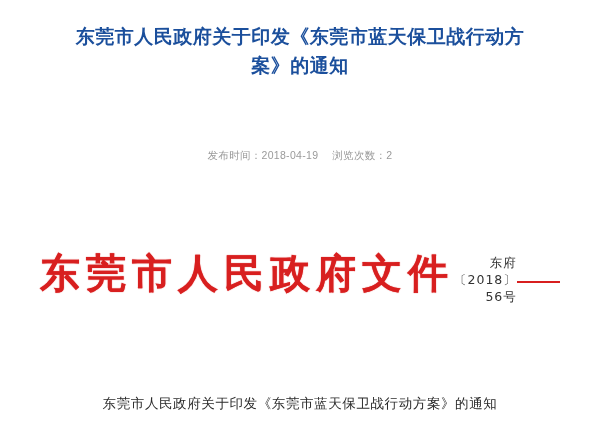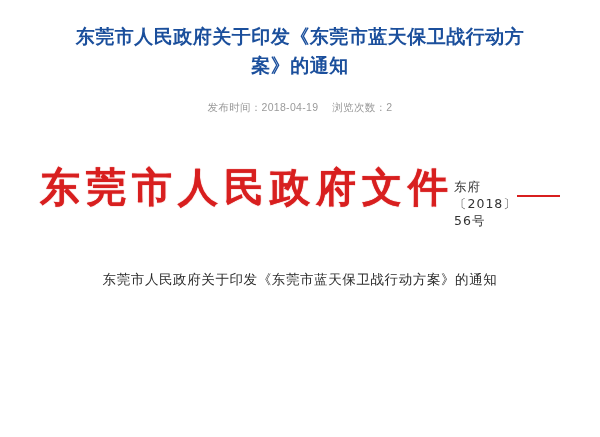--- a/index.html
+++ b/index.html
@@ -15,20 +15,21 @@
   }
   .page {
     width: 600px;
     height: 437px;
     box-sizing: border-box;
     padding: 22px 40px 0 40px;
     display: flex;
     flex-direction: column;
     align-items: center;
     background: #ffffff;
+    gap: 48px;
   }
   .doc-title {
     color: #1b4f9c;
     font-size: 19px;
     font-weight: bold;
     line-height: 1.5;
     text-align: center;
     letter-spacing: 0.5px;
     max-width: 480px;
     margin: 0;
@@ -59,25 +60,25 @@
     font-size: 40px;
     font-weight: bold;
     letter-spacing: 6px;
     text-align: center;
     line-height: 1.1;
     white-space: nowrap;
     font-family: "DejaVu Serif", "Liberation Serif", serif;
     text-shadow: 0 0 1px #d81f1f;
   }
   .doc-number {
-    margin-top: 36px;
+    margin-top: 16px;
     font-size: 12.5px;
     color: #333333;
     letter-spacing: 1px;
-    text-align: left;
+    text-align: right;
     font-family: "DejaVu Sans", "Liberation Sans", sans-serif;
   }
   .red-rule {
     margin-top: 18px;
     width: 452px;
     height: 2px;
     background: #d81f1f;
   }
   .body-text {
     margin-top: 36px;

